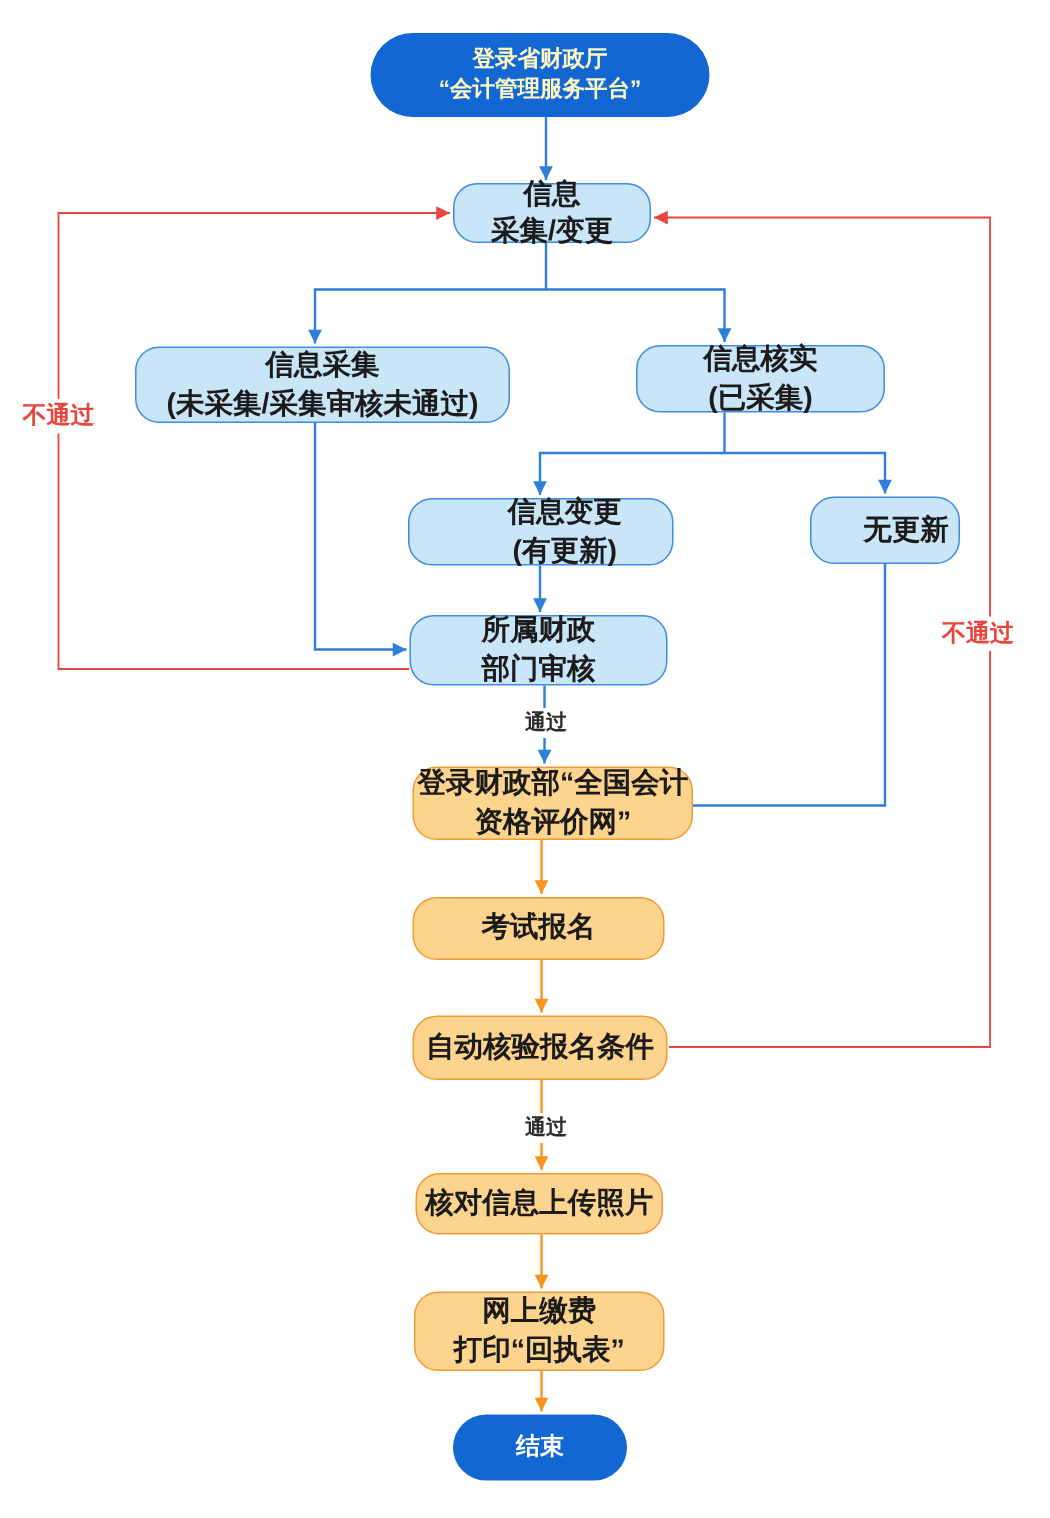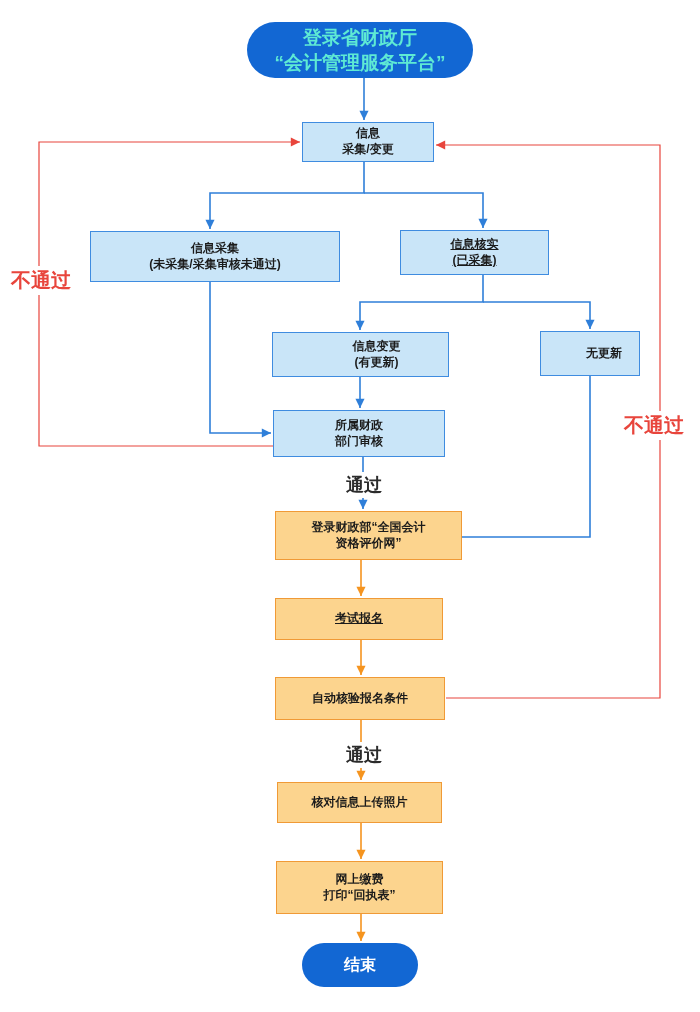--- a/index.html
+++ b/index.html
@@ -19,33 +19,34 @@
   .connectors{position:absolute;left:0;top:0;width:700px;height:1012px;}
   .connectors path.edge{fill:none;}
   .connectors path.blue{stroke:var(--edge-blue);stroke-width:1.6px;}
   .connectors path.orange{stroke:var(--edge-orange);stroke-width:1.6px;}
   .connectors path.red{stroke:var(--edge-red);stroke-width:1.2px;}
   .mk-blue{fill:var(--edge-blue);}
   .mk-orange{fill:var(--edge-orange);}
   .mk-red{fill:var(--edge-red);}
   .node{
     position:absolute;display:flex;flex-direction:column;align-items:center;justify-content:center;
-    font-weight:bold;font-size:12px;line-height:1.32;color:var(--text-dark);text-align:center;
+    font-weight:bold;font-size:19px;line-height:1.32;color:var(--text-dark);text-align:center;
     box-sizing:border-box;
+    border-radius:16px;
   }
   .node span{white-space:nowrap;}
   .blue-box{background:var(--node-blue-fill);border:1.6px solid var(--node-blue-border);}
   .orange-box{background:var(--node-orange-fill);border:1.6px solid var(--node-orange-border);}
-  .pill{background:var(--brand-blue);color:#5eead4;border-radius:28px;font-size:19px;}
+  .pill{background:var(--brand-blue);color:#fef9c3;border-radius:28px;font-size:15px;}
   .pill-end{background:var(--brand-blue);color:#ffffff;border-radius:22px;font-size:16px;text-align:center;}
   .edge-label{
-    position:absolute;font-weight:bold;font-size:18px;color:#2b2b2b;background:#ffffff;
+    position:absolute;font-weight:bold;font-size:14px;color:#2b2b2b;background:#ffffff;
     text-align:center;white-space:nowrap;padding:1px 3px;
   }
-  .edge-label.red-label{color:var(--edge-red);font-size:20px;}
+  .edge-label.red-label{color:var(--edge-red);font-size:16px;}
 </style>
 </head>
 <body>
 
 <div class="canvas">
 
   <svg class="connectors" width="700" height="1012" viewBox="0 0 700 1012" xmlns="http://www.w3.org/2000/svg">
     <defs>
       <marker id="arrow-blue" markerUnits="userSpaceOnUse" markerWidth="11" markerHeight="11" viewBox="0 0 12 12" refX="11" refY="6" orient="auto">
         <path class="mk-blue" d="M1,1 L11,6 L1,11 Z"></path>
@@ -86,21 +87,21 @@
   <div class="node blue-box" style="left:302px;top:122px;width:132px;height:40px;">
     <span>信息</span>
     <span>采集/变更</span>
   </div>
 
   <div class="node blue-box" style="left:90px;top:231px;width:250px;height:51px;">
     <span>信息采集</span>
     <span>(未采集/采集审核未通过)</span>
   </div>
 
-  <div class="node blue-box" style="left:400px;top:230px;width:149px;height:45px;text-decoration:underline;">
+  <div class="node blue-box" style="left:424px;top:230px;width:166px;height:45px;">
     <span>信息核实</span>
     <span>(已采集)</span>
   </div>
 
   <div class="node blue-box" style="left:272px;top:332px;width:177px;height:45px;padding-left:32px;">
     <span>信息变更</span>
     <span>(有更新)</span>
   </div>
 
   <div class="node blue-box" style="left:540px;top:331px;width:100px;height:45px;padding-left:28px;">
@@ -110,21 +111,21 @@
   <div class="node blue-box" style="left:273px;top:410px;width:172px;height:47px;">
     <span>所属财政</span>
     <span>部门审核</span>
   </div>
 
   <div class="node orange-box" style="left:275px;top:511px;width:187px;height:49px;">
     <span>登录财政部“全国会计</span>
     <span>资格评价网”</span>
   </div>
 
-  <div class="node orange-box" style="left:275px;top:598px;width:168px;height:42px;text-decoration:underline;">
+  <div class="node orange-box" style="left:275px;top:598px;width:168px;height:42px;">
     <span>考试报名</span>
   </div>
 
   <div class="node orange-box" style="left:275px;top:677px;width:170px;height:43px;">
     <span>自动核验报名条件</span>
   </div>
 
   <div class="node orange-box" style="left:277px;top:782px;width:165px;height:41px;">
     <span>核对信息上传照片</span>
   </div>

